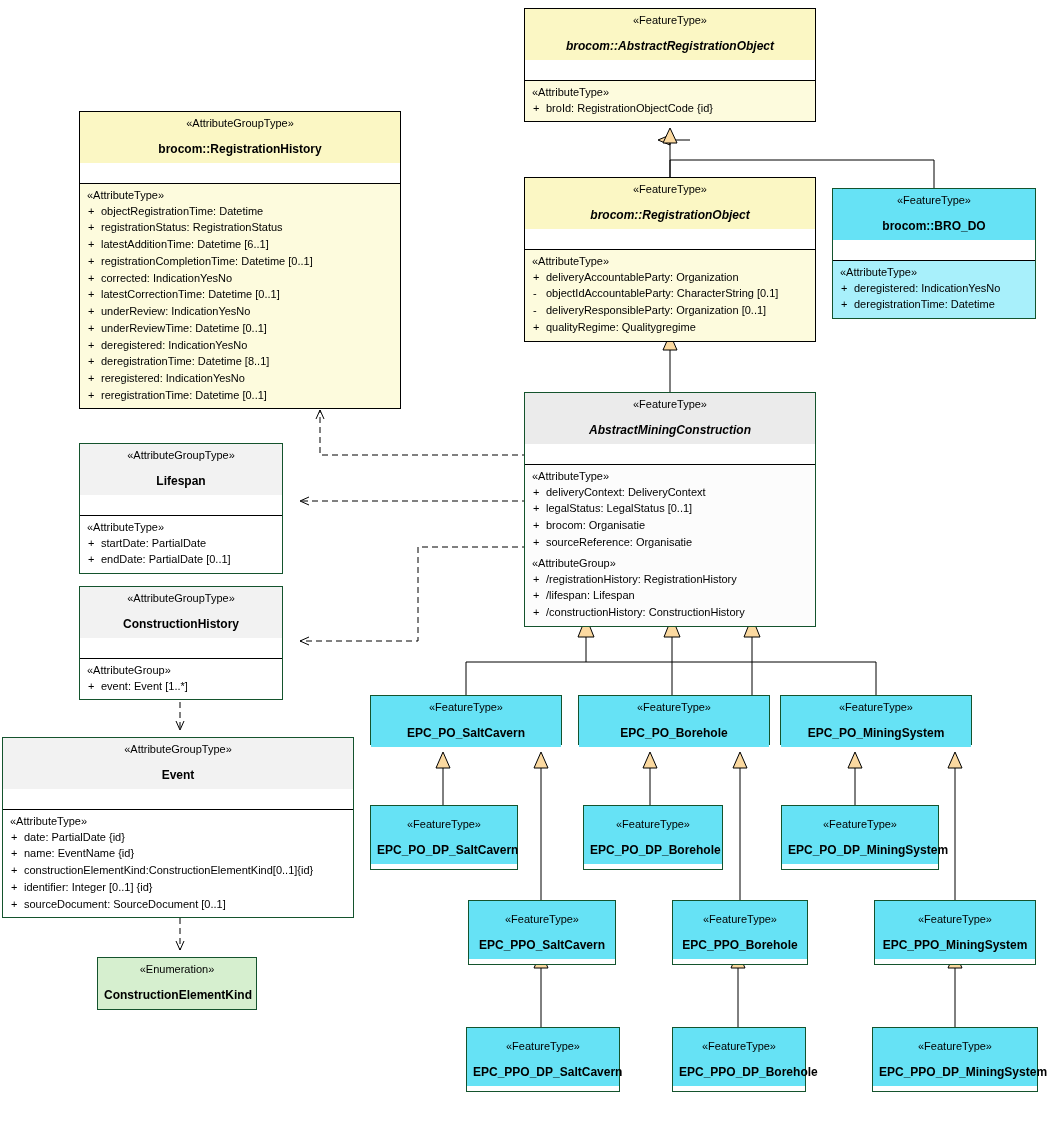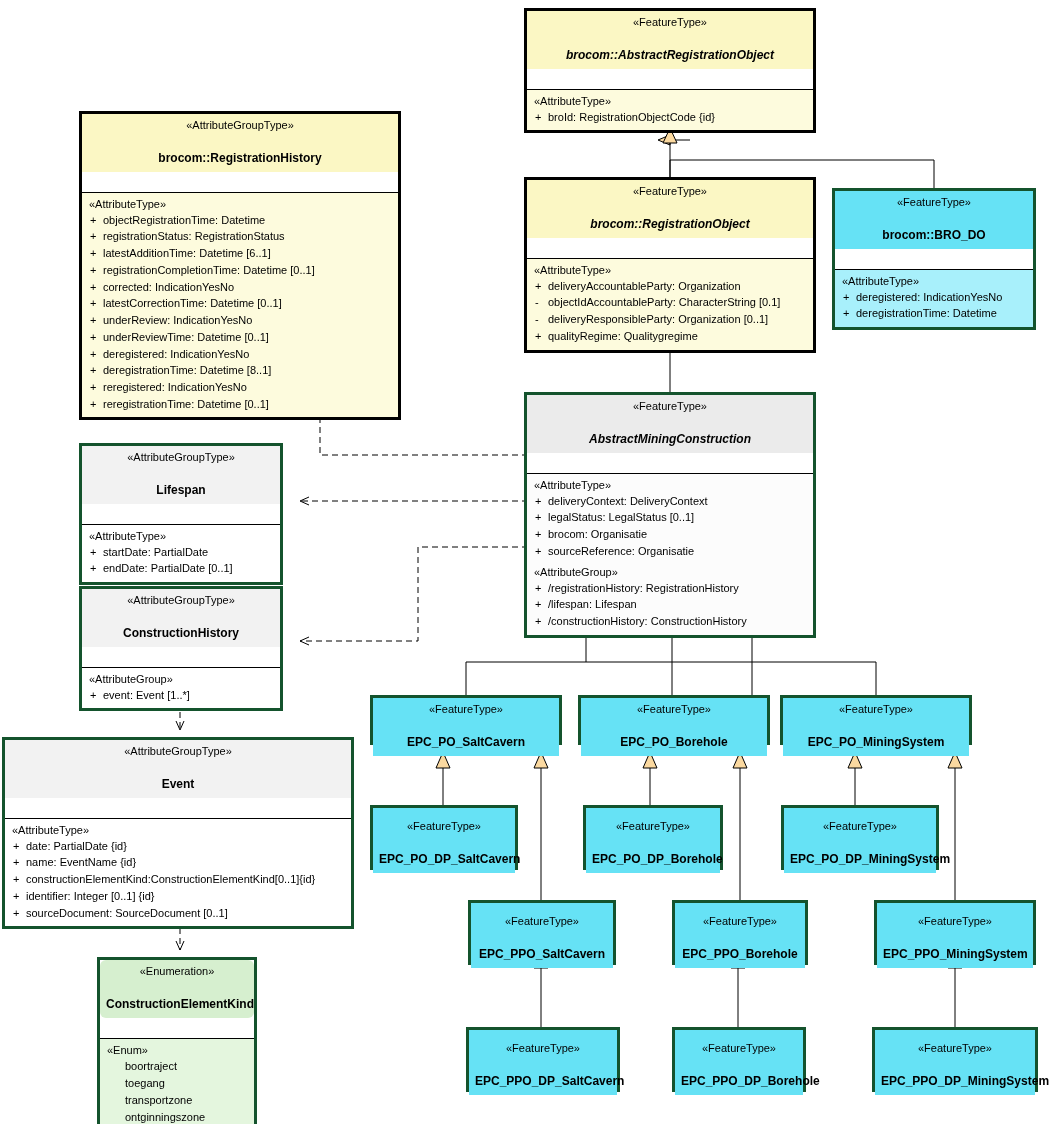--- a/index.html
+++ b/index.html
@@ -21,39 +21,39 @@
     position: absolute;
     left: 0;
     top: 0;
     width: 1052px;
     height: 1124px;
     pointer-events: none;
   }
   .node {
     position: absolute;
     box-sizing: border-box;
-    border: 3px solid #14532d;
+    border: 1px solid #14532d;
     background: #ffffff;
   }
   .hdr {
     box-sizing: border-box;
     padding: 5px 6px 6px 6px;
     text-align: center;
     line-height: 1.25;
   }
   .hdr .stereo {
     font-size: 11px;
     color: #000;
     display: block;
   }
   .hdr .nm {
     font-size: 12px;
     font-weight: bold;
     display: block;
-    margin-top: 18px;
+    margin-top: 11px;
   }
   .hdr .nm.italic {
     font-style: italic;
   }
   .sec {
     box-sizing: border-box;
     border-top: 1px solid #000000;
     padding: 4px 5px 5px 5px;
     margin-top: 20px;
   }
@@ -85,21 +85,21 @@
   }
   
   .yellow .hdr { background: #fbf7c4; }
   .yellow .sec { background: #fdfbdd; }
   .yellow { border-color: #000; }
   .cyan .hdr { background: #66e2f5; }
   .cyan .sec { background: #a8f0fb; }
   .cyanlight .hdr { background: #66e2f5; }
   .grey .hdr { background: #ebebeb; }
   .grey .sec { background: #fcfcfc; }
-  .green .hdr { background: #d6efcf; border-radius: 6px; }
+  .green .hdr { background: #d6efcf; }
   .green .sec { background: #e4f6de; }
   .plain .hdr { background: #f2f2f2; }
   .plain .sec { background: #ffffff; }
 </style>
 </head>
 <body>
 
 <div id="canvas">
 
   <svg class="edges" viewBox="0 0 1052 1124">
@@ -380,27 +380,20 @@
           <span class="txt">sourceDocument: SourceDocument [0..1]</span>
         </div>
     </div>
   </div>
 
   <div class="node green" style="left:97px; top:957px; width:160px;">
     <div class="hdr">
       <span class="stereo">«Enumeration»</span>
       <span class="nm">ConstructionElementKind</span>
     </div>
-    <div class="sec">
-      <div class="sgroup">«Enum»</div>
-      <div class="enumrow">boortraject</div>
-      <div class="enumrow">toegang</div>
-      <div class="enumrow">transportzone</div>
-      <div class="enumrow">ontginningszone</div>
-    </div>
   </div>
 
   <div class="node cyanlight" style="left:370px; top:695px; width:192px; height:50px;">
     <div class="hdr">
       <span class="stereo">«FeatureType»</span>
       <span class="nm">EPC_PO_SaltCavern</span>
     </div>
   </div>
 
   <div class="node cyanlight" style="left:578px; top:695px; width:192px; height:50px;">

